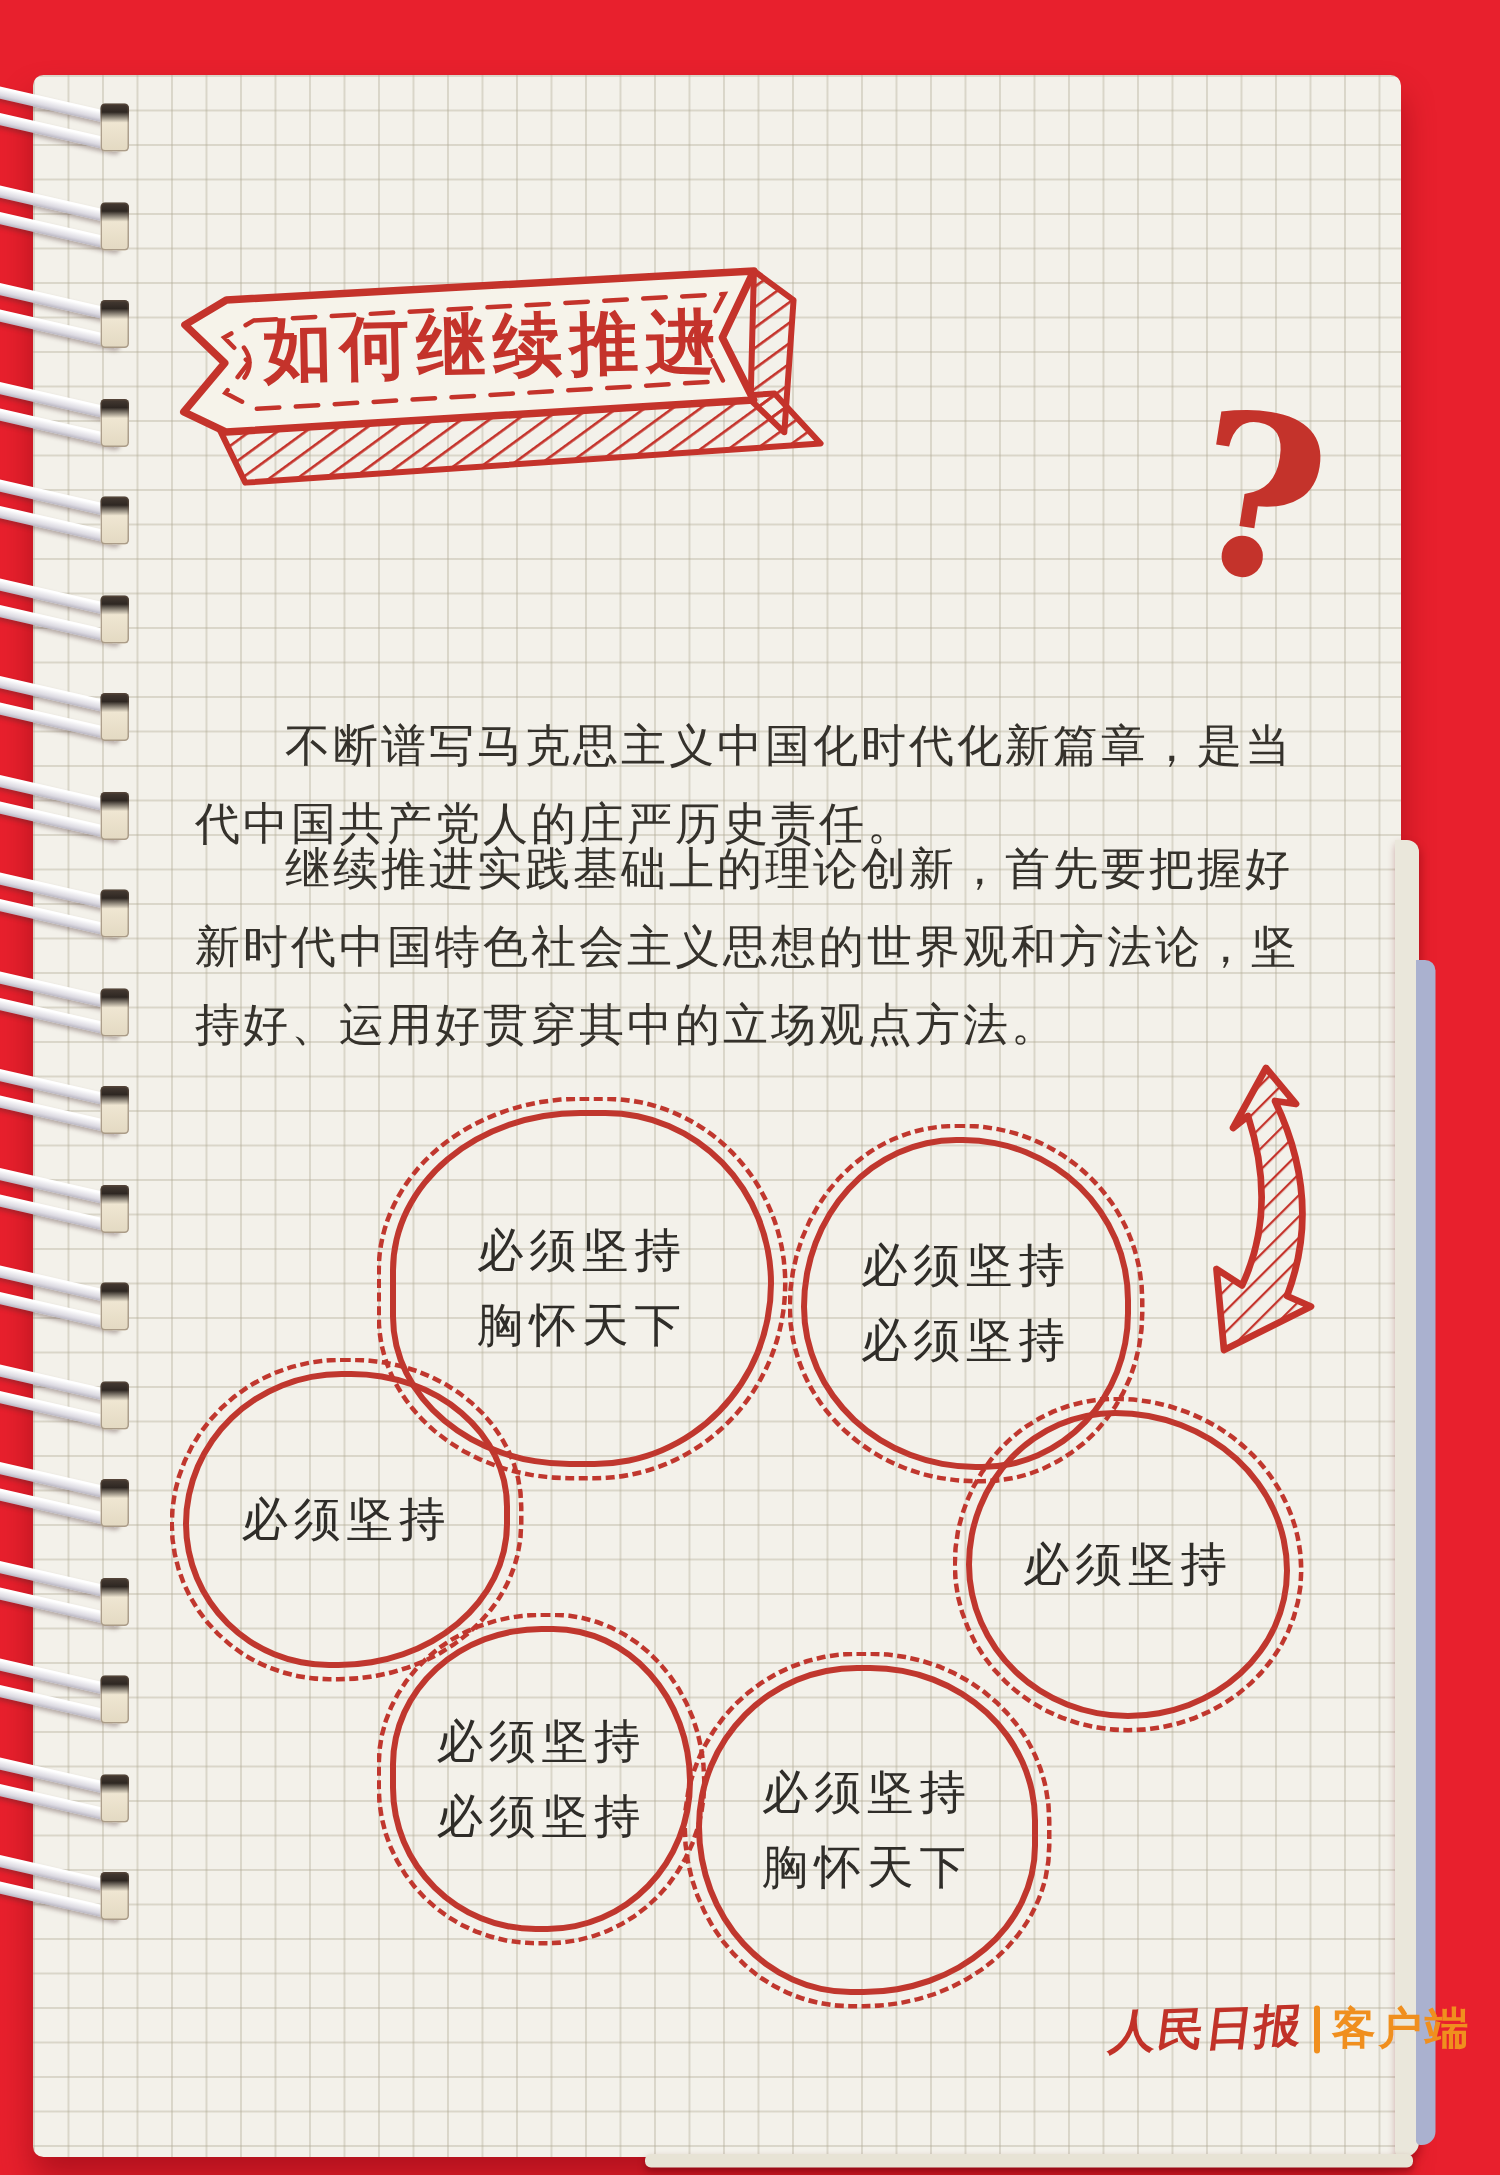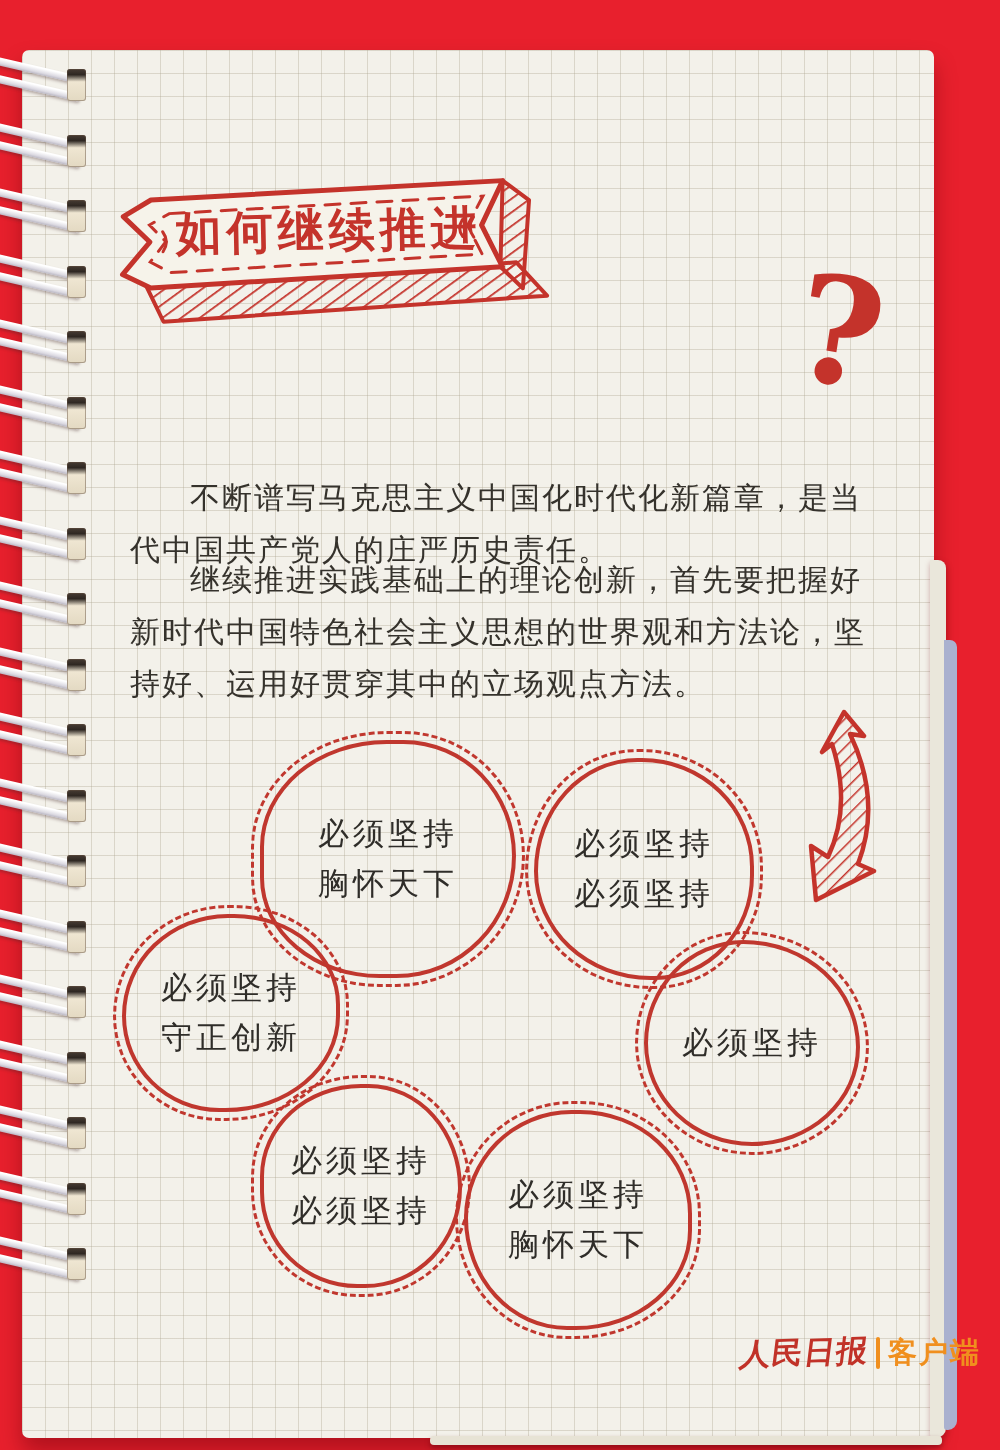--- a/index.html
+++ b/index.html
@@ -236,21 +236,20 @@
   <div class="bubble b1">
     <div>必须坚持</div>
     <div>胸怀天下</div>
   </div>
   <div class="bubble b2">
     <div>必须坚持</div>
     <div>必须坚持</div>
   </div>
   <div class="bubble b3">
     <div>必须坚持</div>
-    <div>守正创新</div>
   </div>
   <div class="bubble b4">
     <div>必须坚持</div>
   </div>
   <div class="bubble b5">
     <div>必须坚持</div>
     <div>必须坚持</div>
   </div>
   <div class="bubble b6">
     <div>必须坚持</div>

